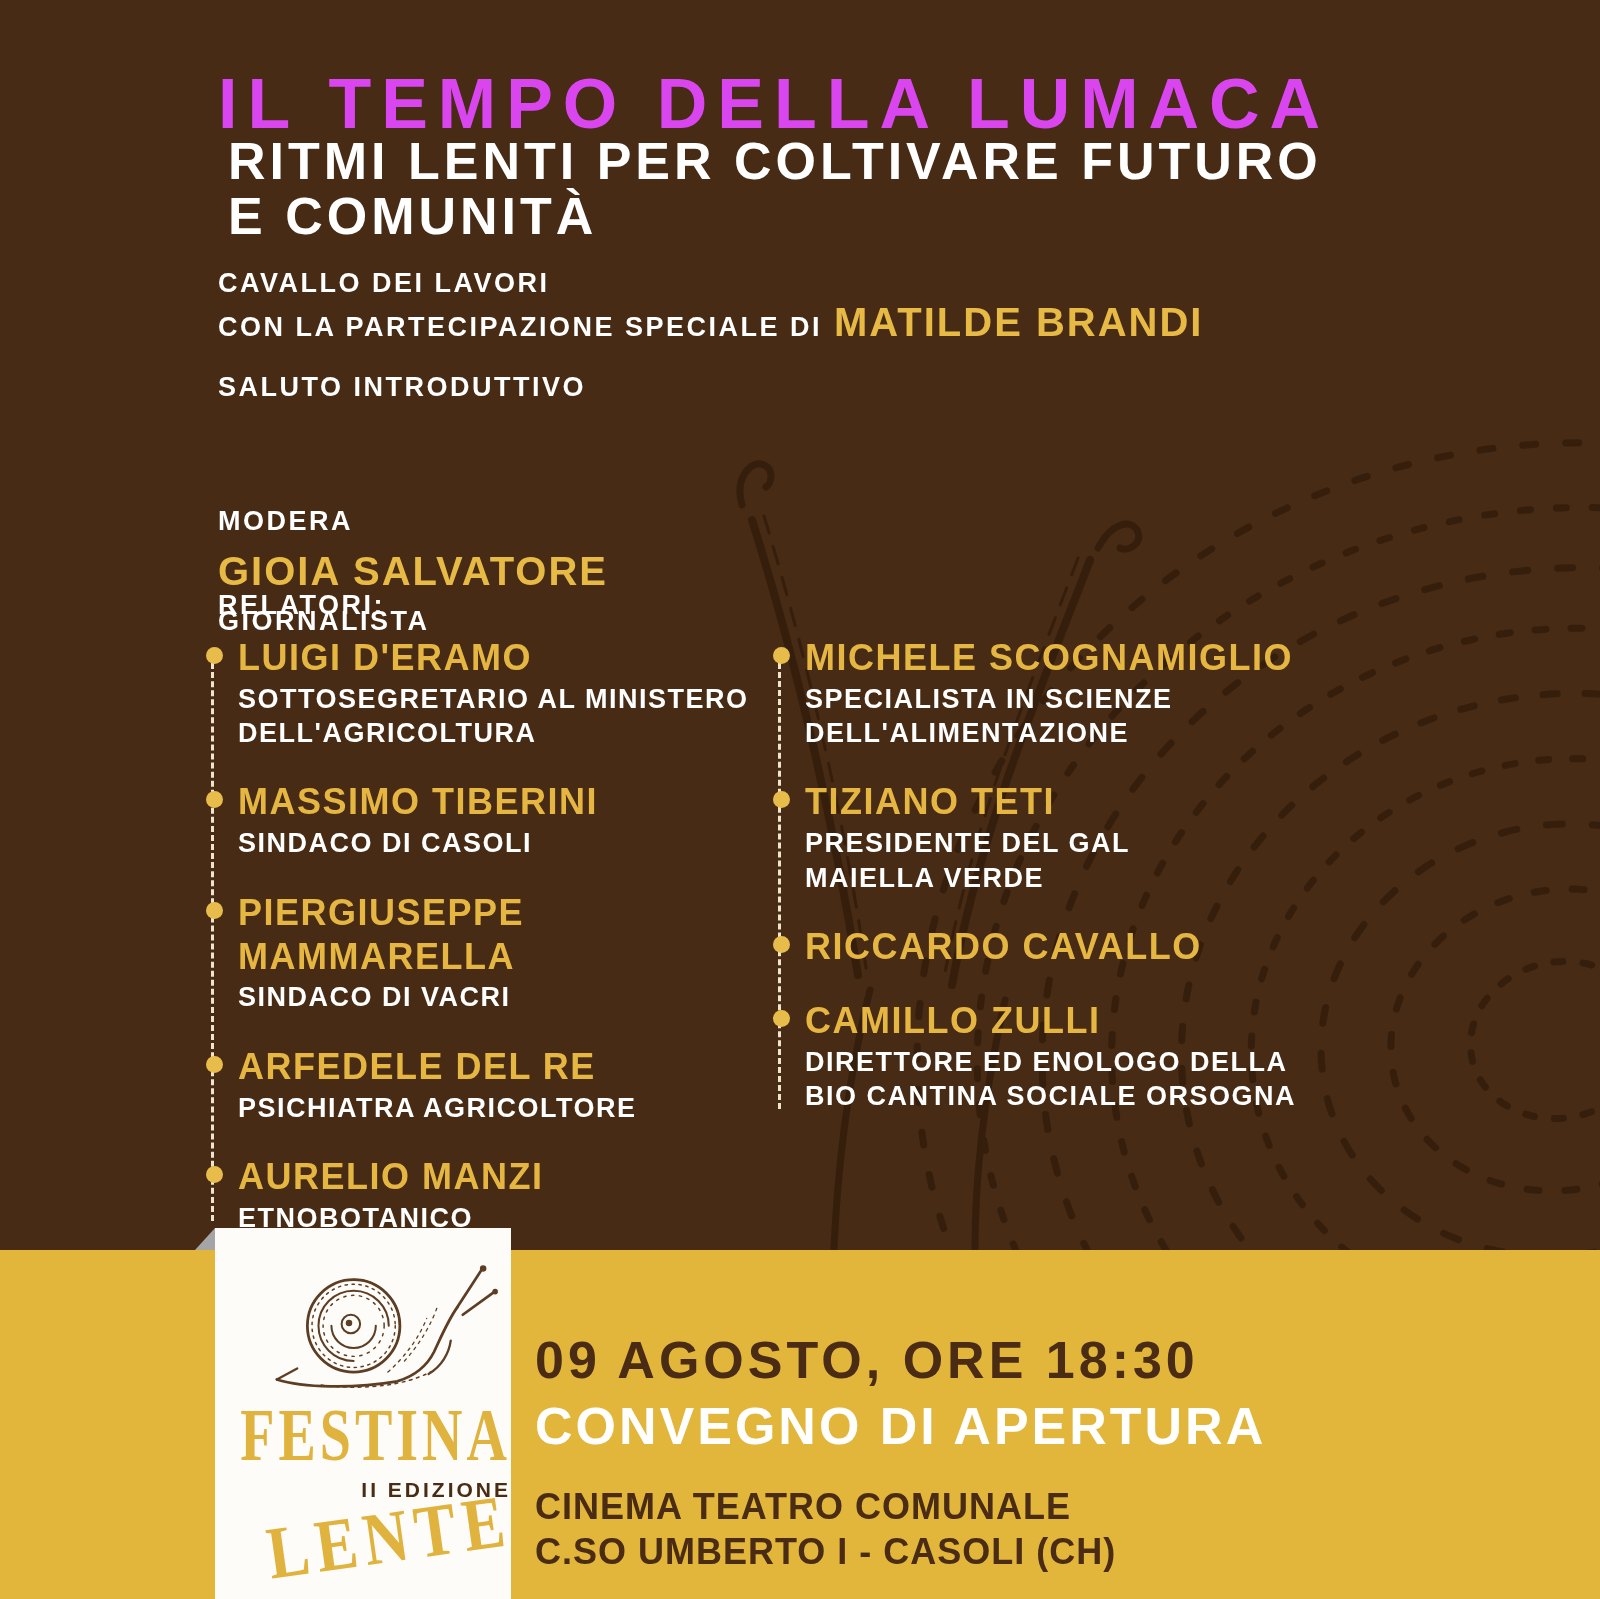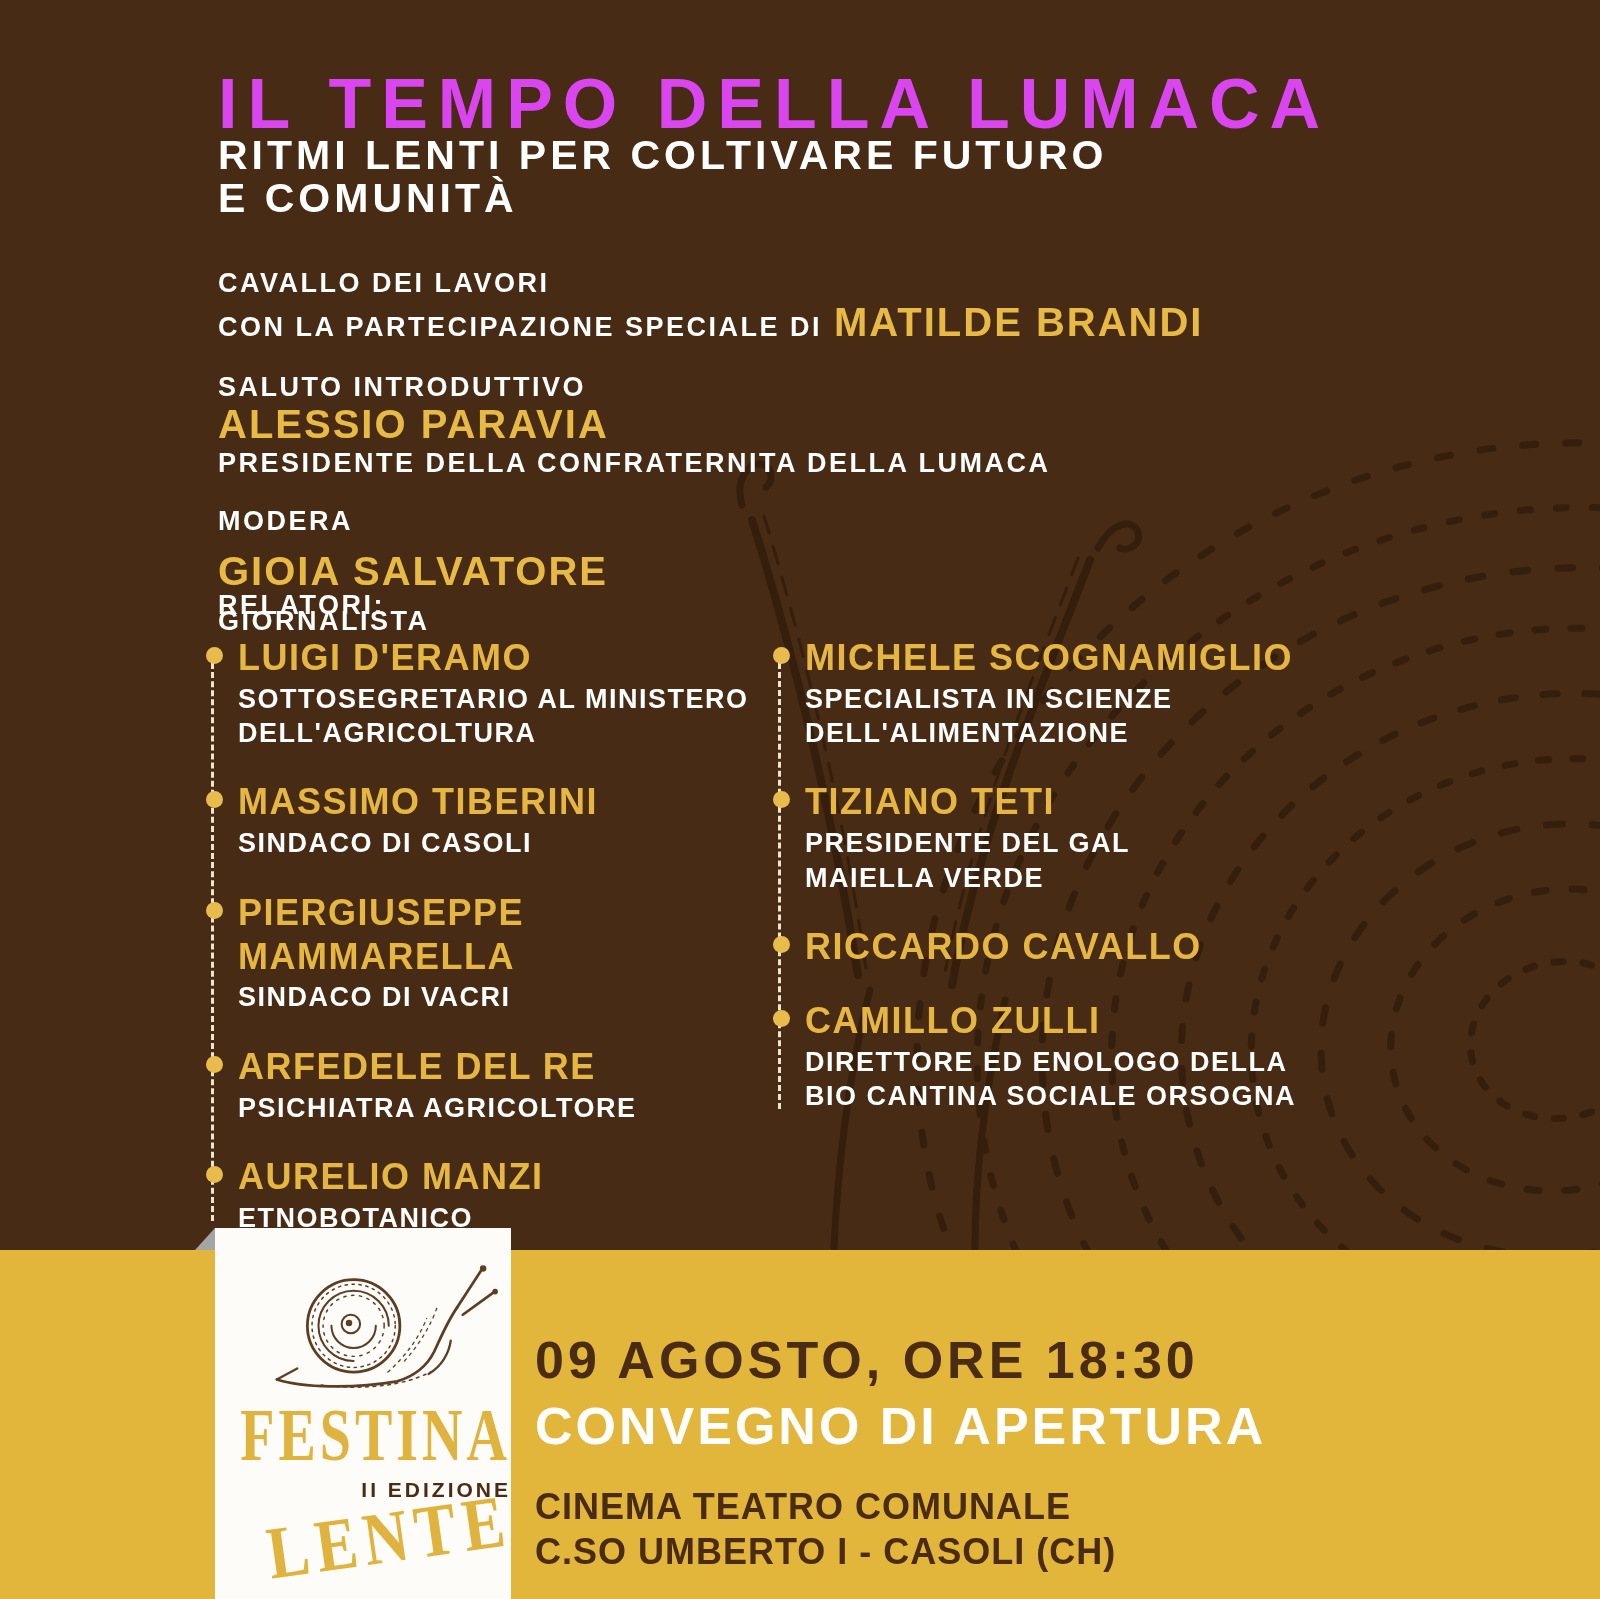--- a/index.html
+++ b/index.html
@@ -9,21 +9,21 @@
     font-family:"Liberation Sans",sans-serif;
     -webkit-font-smoothing:antialiased;
   }
   
   .bg-sketch{position:absolute;inset:0;z-index:0;pointer-events:none;}
   
   .band{position:absolute;left:0;top:1250px;width:1600px;height:349px;background:#e2b53b;z-index:1;}
   
   .txt{position:absolute;z-index:2;color:#ffffff;font-weight:bold;}
   .title{left:218px;top:64px;font-size:70px;letter-spacing:10px;color:#d946ef;white-space:nowrap;}
-  .subtitle{left:218px;top:134px;font-size:41px;letter-spacing:4px;line-height:1.06;white-space:pre-line;}
+  .subtitle{left:228px;top:134px;font-size:52px;letter-spacing:4px;line-height:1.06;white-space:pre-line;}
   .label{font-size:27px;letter-spacing:2.5px;}
   .apertura{left:218px;top:268px;}
   .inline-row{display:flex;align-items:baseline;gap:12px;white-space:nowrap;}
   .partecipazione{left:218px;top:300px;}
   .bigname{font-size:40px;letter-spacing:2px;color:#e7b945;font-weight:bold;}
   .saluto-label{left:218px;top:372px;}
   .saluto-name{left:218px;top:402px;font-size:40px;letter-spacing:2px;color:#e7b945;}
   .saluto-role{left:218px;top:448px;}
   .modera{left:218px;top:506px;flex-direction:column;}
   .relatori{left:218px;top:590px;}
@@ -92,22 +92,20 @@
 E COMUNITÀ</div>
 
   <div class="txt label apertura">CAVALLO DEI LAVORI</div>
 
   <div class="txt partecipazione inline-row">
     <span class="label">CON LA PARTECIPAZIONE SPECIALE DI</span>
     <span class="bigname">MATILDE BRANDI</span>
   </div>
 
   <div class="txt label saluto-label">SALUTO INTRODUTTIVO</div>
-  <div class="txt saluto-name bigname">ALESSIO PARAVIA</div>
-  <div class="txt label saluto-role">PRESIDENTE DELLA CONFRATERNITA DELLA LUMACA</div>
 
   <div class="txt modera inline-row">
     <span class="label">MODERA</span>
     <span class="bigname">GIOIA SALVATORE</span>
     <span class="label">GIORNALISTA</span>
   </div>
 
   <div class="txt label relatori">RELATORI:</div>
 
   <div class="col col-left">

